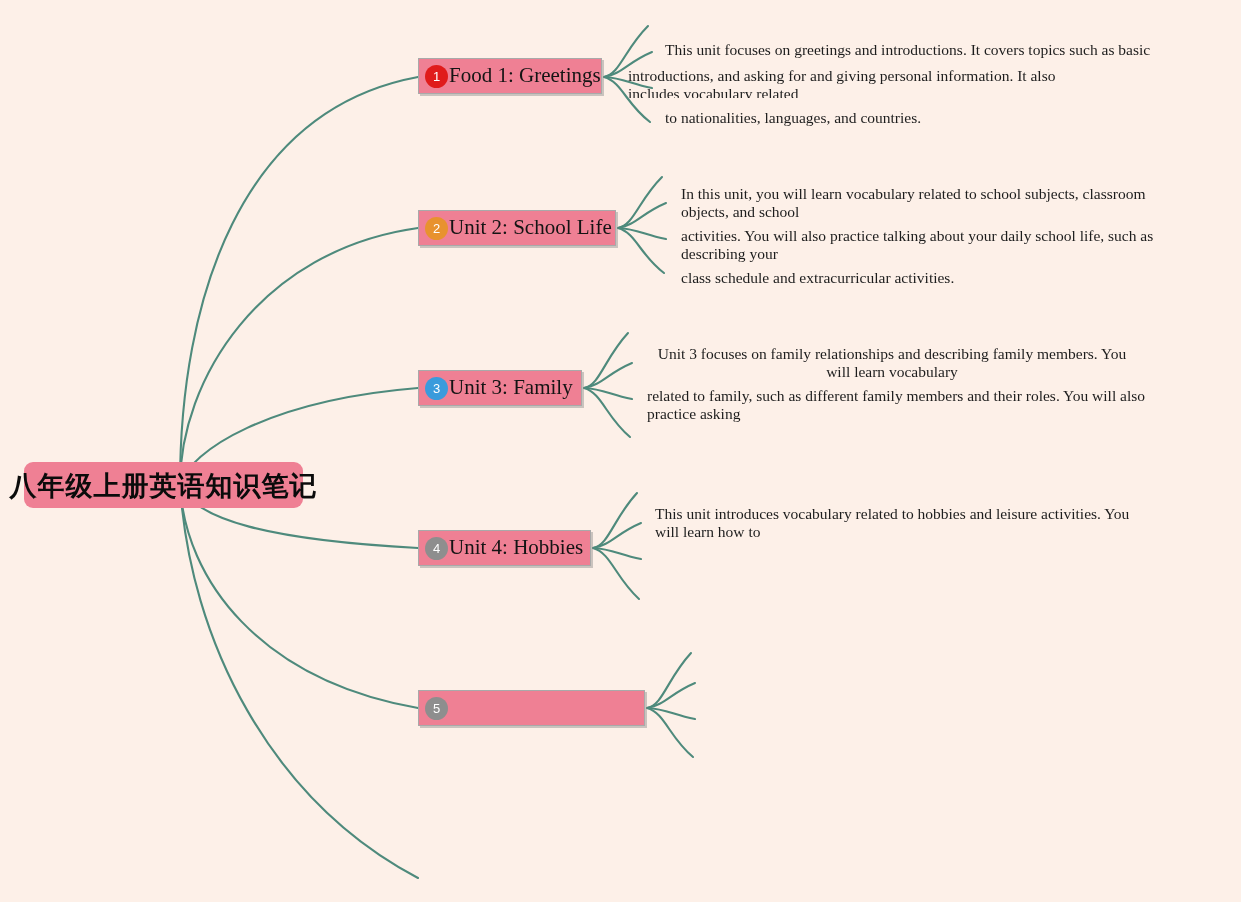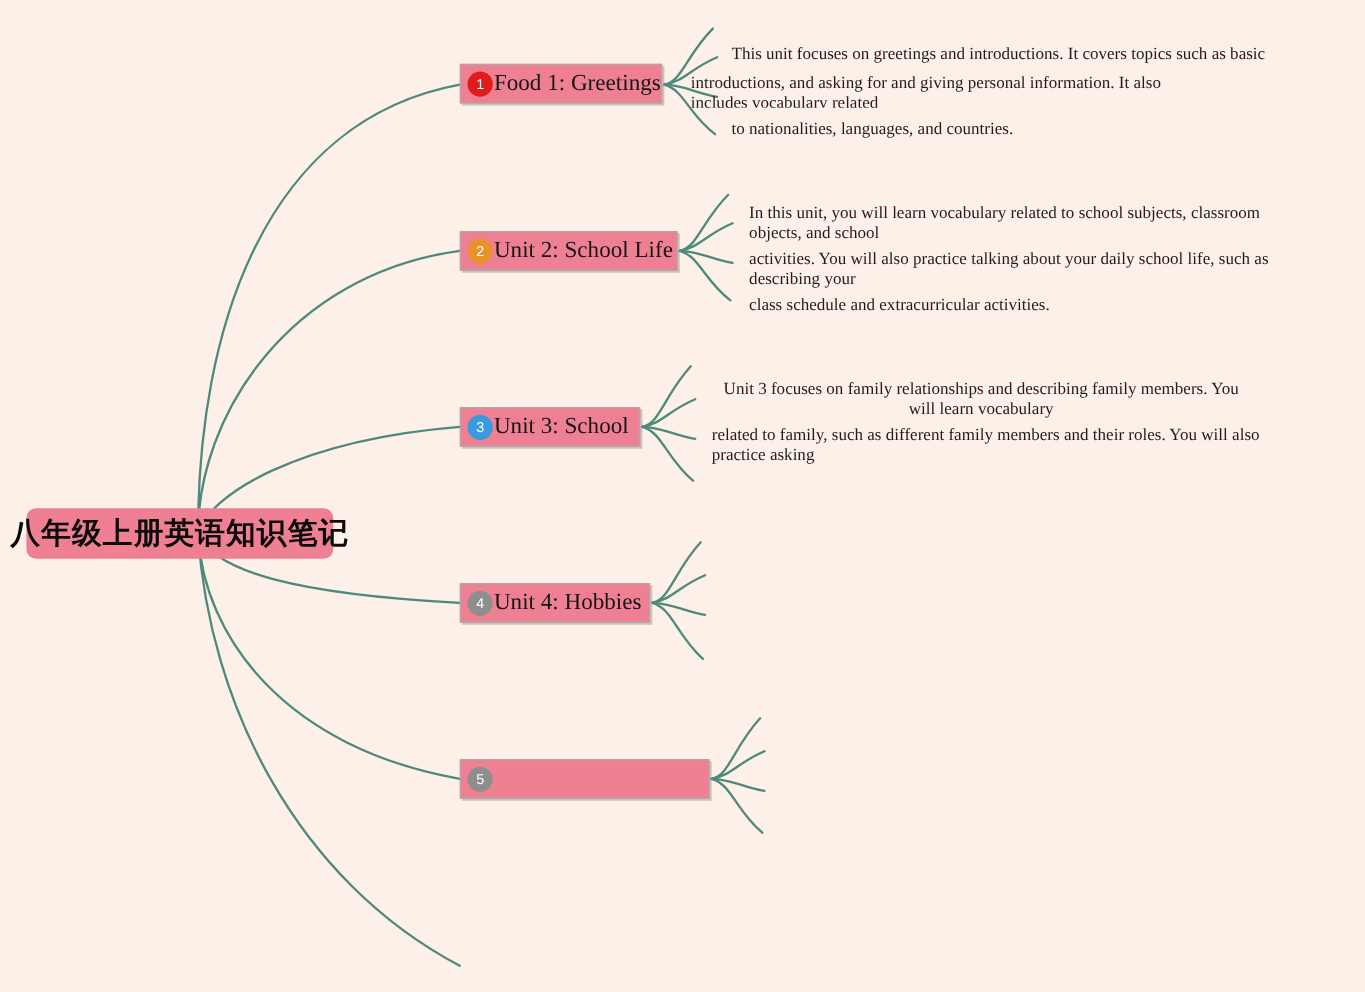--- a/index.html
+++ b/index.html
@@ -140,35 +140,36 @@
   <div class="unit-node" style="left: 418px; top: 58px; width: 184px; height: 36px; background: rgb(239, 128, 148); border-color: rgb(169, 169, 169);">
     <span class="unit-badge" style="background: rgb(224, 27, 27);">1</span>
     <span class="unit-label">Food 1: Greetings</span>
   </div>
   <div class="unit-node" style="left: 418px; top: 210px; width: 198px; height: 36px; background: rgb(239, 128, 148); border-color: rgb(169, 169, 169);">
     <span class="unit-badge" style="background: rgb(232, 146, 46);">2</span>
     <span class="unit-label">Unit 2: School Life</span>
   </div>
   <div class="unit-node" style="left: 418px; top: 370px; width: 164px; height: 36px; background: rgb(239, 128, 148); border-color: rgb(169, 169, 169);">
     <span class="unit-badge" style="background: rgb(58, 155, 220);">3</span>
-    <span class="unit-label">Unit 3: School</span>
+    <span class="unit-label">Unit 3: Family</span>
   </div>
   <div class="unit-node" style="left: 418px; top: 530px; width: 173px; height: 36px; background: rgb(239, 128, 148); border-color: rgb(169, 169, 169);">
     <span class="unit-badge" style="background: rgb(142, 142, 142);">4</span>
     <span class="unit-label">Unit 4: Hobbies</span>
   </div>
   <div class="unit-node" style="left: 418px; top: 690px; width: 227px; height: 36px; background: rgb(239, 128, 148); border-color: rgb(169, 169, 169);">
     <span class="unit-badge" style="background: rgb(142, 142, 142);">5</span>
   </div>
 
   <div class="leaf-text" style="left: 665px; top: 41px; width: 520px; height: 20px;">This unit focuses on greetings and introductions. It covers topics such as basic greetings,</div>
   <div class="leaf-text" style="left: 628px; top: 67px; width: 448px; height: 31px;">introductions, and asking for and giving personal information. It also includes vocabulary related</div>
   <div class="leaf-text" style="left: 665px; top: 109px; width: 520px; height: 20px;">to nationalities, languages, and countries.</div>
 
   <div class="leaf-text" style="left: 681px; top: 185px; width: 500px; height: 36px;">In this unit, you will learn vocabulary related to school subjects, classroom objects, and school</div>
   <div class="leaf-text" style="left: 681px; top: 269px; width: 500px; height: 20px;">class schedule and extracurricular activities.</div>
   <div class="leaf-text" style="left: 681px; top: 227px; width: 498px; height: 36px;">activities. You will also practice talking about your daily school life, such as describing your</div>
 
   <div class="leaf-text" style="left: 647px; top: 345px; width: 490px; height: 36px; text-align: center;">Unit 3 focuses on family relationships and describing family members. You will learn vocabulary</div>
   <div class="leaf-text" style="left: 647px; top: 387px; width: 508px; height: 36px;">related to family, such as different family members and their roles. You will also practice asking</div>
 
+  <div class="leaf-text" style="left: 655px; top: 505px; width: 498px; height: 36px;">This unit introduces vocabulary related to hobbies and leisure activities. You will learn how to</div>
 
 </div>
 
 </body></html>

